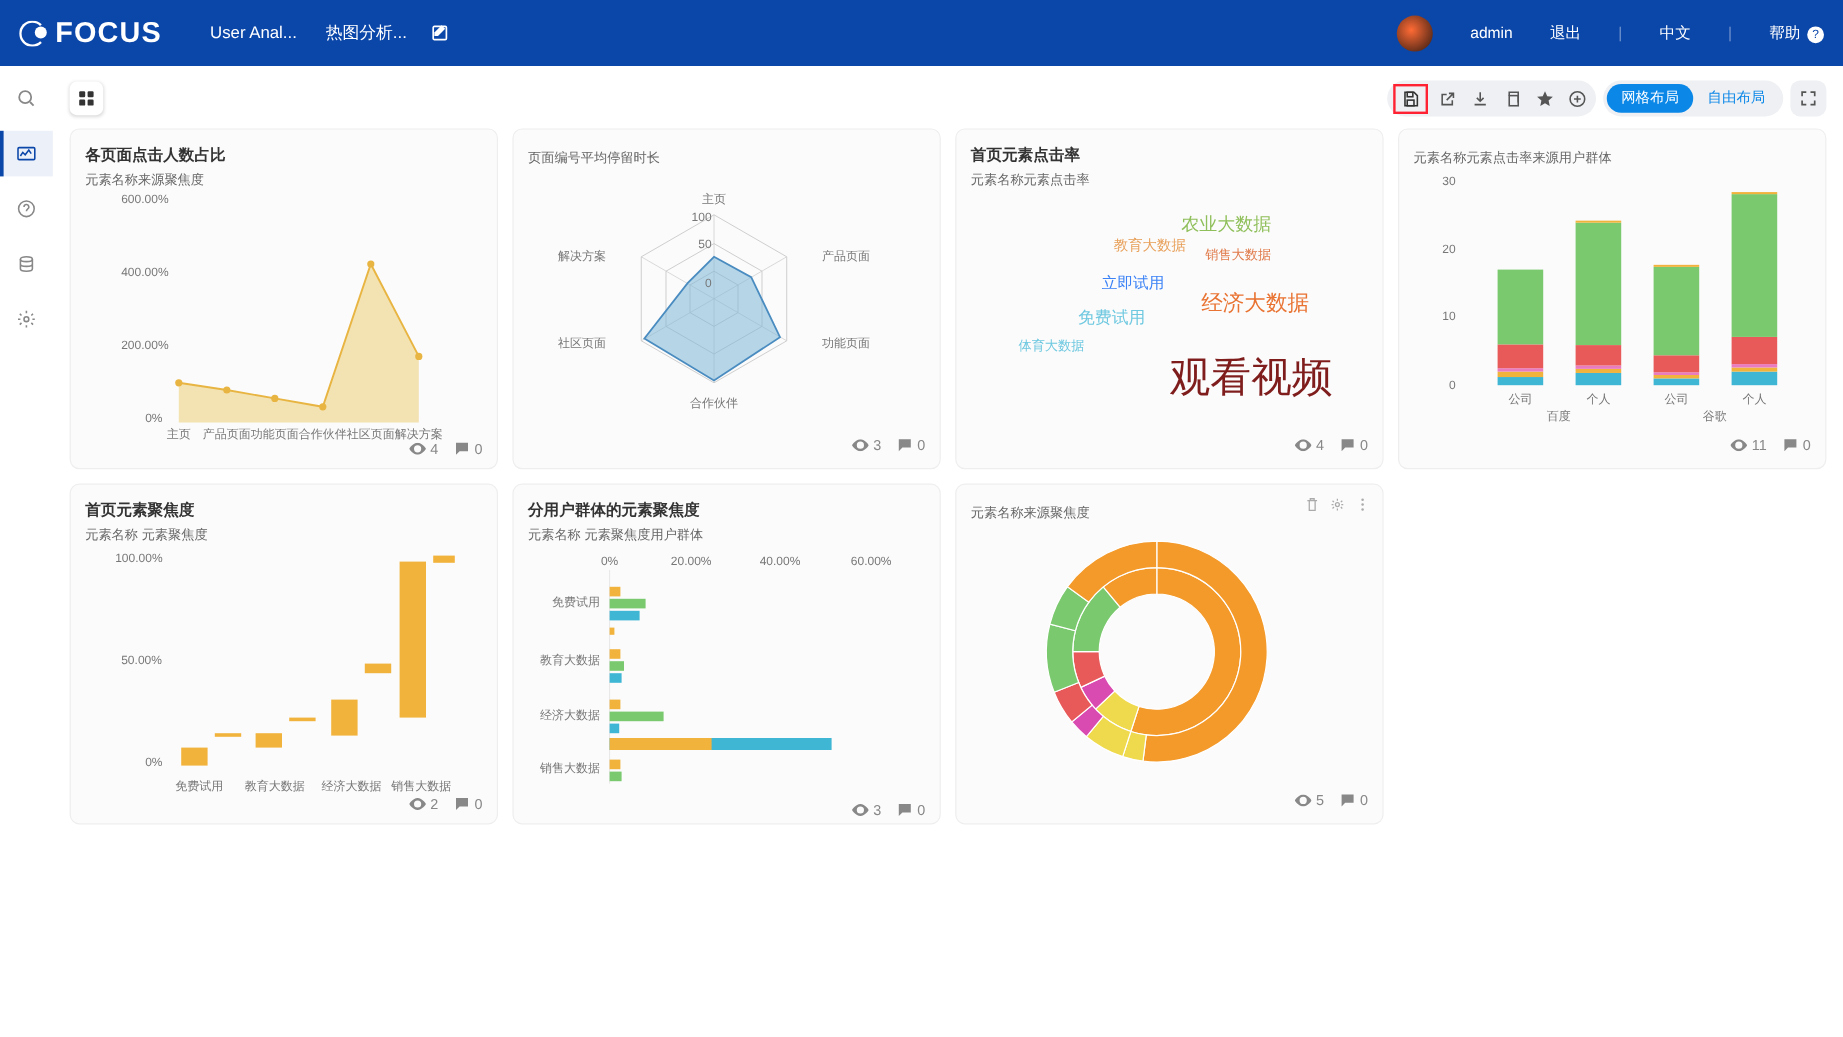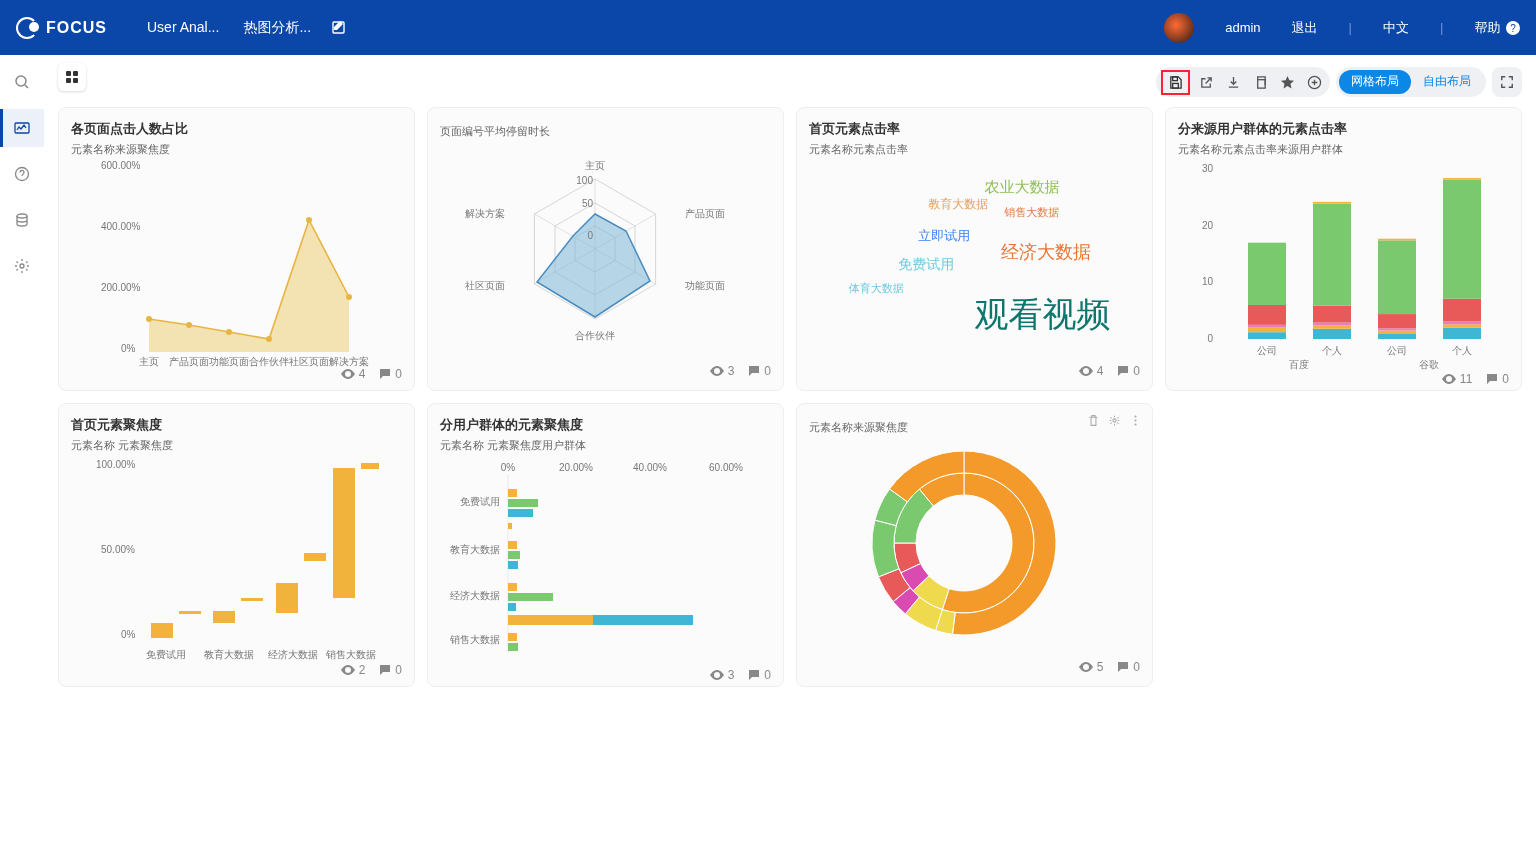--- a/index.html
+++ b/index.html
@@ -1,35 +1,35 @@
 <!DOCTYPE html>
 <html><head>
 <meta charset="utf-8">
 <style>
 * { box-sizing: border-box; margin: 0; padding: 0; }
 body { font-family: "Microsoft YaHei", Arial, sans-serif; background: #fff; width: 1536px; height: 864px; overflow: hidden; font-size: 12px; }
 .header { height: 55px; background: #0b46a9; color: #fff; display: flex; align-items: center; padding: 0 16px; }
-.logo { display: flex; align-items: center; gap: 8px; font-size: 16px; font-weight: 600; letter-spacing: 1px; }
+.logo { display: flex; align-items: center; gap: 8px; font-size: 24px; font-weight: 600; letter-spacing: 1px; }
 .logo-icon { width: 22px; height: 22px; border: 2.5px solid #fff; border-radius: 50%; position: relative; border-right-color: transparent; }
 .logo-icon::after { content: ''; position: absolute; right: -3px; top: 3px; width: 10px; height: 10px; background: #fff; border-radius: 50%; }
 .breadcrumb { margin-left: 40px; display: flex; gap: 24px; font-size: 14px; }
 .breadcrumb span { cursor: pointer; }
 .edit-icon { margin-left: 20px; cursor: pointer; }
 .header-right { margin-left: auto; display: flex; align-items: center; gap: 31px; font-size: 13px; }
 .avatar { width: 30px; height: 30px; border-radius: 50%; background: radial-gradient(circle at 40% 40%, #ff6b35, #2c1810); }
 .divider { color: rgba(255,255,255,0.4); }
 .help-q { display: inline-flex; width: 14px; height: 14px; border-radius: 50%; background: #fff; color: #0b46a9; align-items: center; justify-content: center; font-size: 10px; margin-left: 2px; }
 .left-sidebar { position: absolute; left: 0; top: 55px; width: 44px; height: calc(100% - 55px); background: #fff; display: flex; flex-direction: column; align-items: center; padding-top: 18px; gap: 28px; }
 .sidebar-item { width: 18px; height: 18px; display: flex; align-items: center; justify-content: center; color: #888; cursor: pointer; position: relative; }
 .sidebar-item.active { color: #0b46a9; }
 .sidebar-item.active::before { content: ''; position: absolute; left: -13px; top: -10px; width: 44px; height: 38px; background: rgba(11,70,169,0.08); }
 .sidebar-item.active::after { content: ''; position: absolute; left: -13px; top: -10px; width: 3px; height: 38px; background: #0b46a9; }
 .sidebar-item svg { position: relative; z-index: 1; }
 .content { position: absolute; left: 44px; top: 55px; right: 0; bottom: 0; padding: 8px 14px; }
-.toolbar { height: 38px; display: flex; }
+.toolbar { height: 38px; display: flex; align-items: center; }
 .apps-btn { width: 28px; height: 28px; background: #fff; border-radius: 6px; box-shadow: 0 1px 3px rgba(0,0,0,0.15); display: flex; align-items: center; justify-content: center; cursor: pointer; }
 .apps-grid { display: grid; grid-template-columns: 1fr 1fr; gap: 2px; width: 12px; height: 12px; }
 .apps-grid span { background: #333; border-radius: 1px; }
 .toolbar-right { margin-left: auto; display: flex; align-items: center; gap: 6px; }
 .tool-group { background: #eef0f3; border-radius: 16px; padding: 4px 8px; display: flex; gap: 12px; align-items: center; height: 30px; }
 .tool-icon { color: #555; cursor: pointer; display: flex; }
 .save-highlight { border: 2px solid #f23; padding: 3px 5px; margin: -5px -3px; }
 .layout-toggle { background: #eef0f3; border-radius: 16px; padding: 3px; display: flex; height: 30px; }
 .layout-btn { padding: 3px 12px; border-radius: 13px; font-size: 12px; cursor: pointer; color: #0b87e8; }
 .layout-btn.active { background: #0b87e8; color: #fff; }
@@ -251,21 +251,21 @@
             </svg>
             <span>0</span>
           </span>
         </div>
     </div>
 
     <div class="card">
       <div class="card-title">首页元素点击率</div>
       <div class="card-subtitle">元素名称元素点击率</div>
       <div class="card-body" id="wordcloud" style="position:relative">
-          <span class="word" style="font-size: 34px; color: #0f766e; left: 50%; top: 65%;">观看视频</span>
+          <span class="word" style="font-size: 34px; color: #7f1d1d; left: 50%; top: 65%;">观看视频</span>
           <span class="word" style="font-size: 18px; color: rgb(233, 115, 50); left: 58%; top: 40%;">经济大数据</span>
           <span class="word" style="font-size: 14px; color: rgb(110, 200, 224); left: 27%; top: 48%;">免费试用</span>
           <span class="word" style="font-size: 13px; color: #3b82f6; left: 33%; top: 34%;">立即试用</span>
           <span class="word" style="font-size: 12px; color: rgb(232, 160, 90); left: 36%; top: 19%;">教育大数据</span>
           <span class="word" style="font-size: 11px; color: rgb(224, 122, 74); left: 59%; top: 23%;">销售大数据</span>
           <span class="word" style="font-size: 15px; color: rgb(143, 191, 90); left: 53%; top: 10%;">农业大数据</span>
           <span class="word" style="font-size: 11px; color: rgb(110, 200, 224); left: 12%; top: 60%;">体育大数据</span>
         </div>
       <div class="card-footer">
           <span class="stat">
@@ -277,21 +277,20 @@
           <span class="stat">
             <svg width="12" height="12" viewBox="0 0 12 12" fill="#888">
               <path d="M1 1h10v7H4l-3 3z"></path>
             </svg>
             <span>0</span>
           </span>
         </div>
     </div>
 
     <div class="card">
-      <div class="card-title">分来源用户群体的元素点击率</div>
       <div class="card-subtitle">元素名称元素点击率来源用户群体</div>
       <div class="card-body">
         <svg width="310" height="215" viewBox="0 0 310 215" id="stacked">
           <text x="35" y="15" class="tick" text-anchor="end">30</text>
           <text x="35" y="72" class="tick" text-anchor="end">20</text>
           <text x="35" y="128" class="tick" text-anchor="end">10</text>
           <text x="35" y="185" class="tick" text-anchor="end">0</text>
         <rect x="70" y="175.2" width="38" height="6.8" fill="#3fb6d3"></rect>
             <rect x="70" y="170.66666666666666" width="38" height="4.533333333333334" fill="#f2b33d"></rect>
             <rect x="70" y="167.83333333333331" width="38" height="2.8333333333333335" fill="#e97cc0"></rect>

